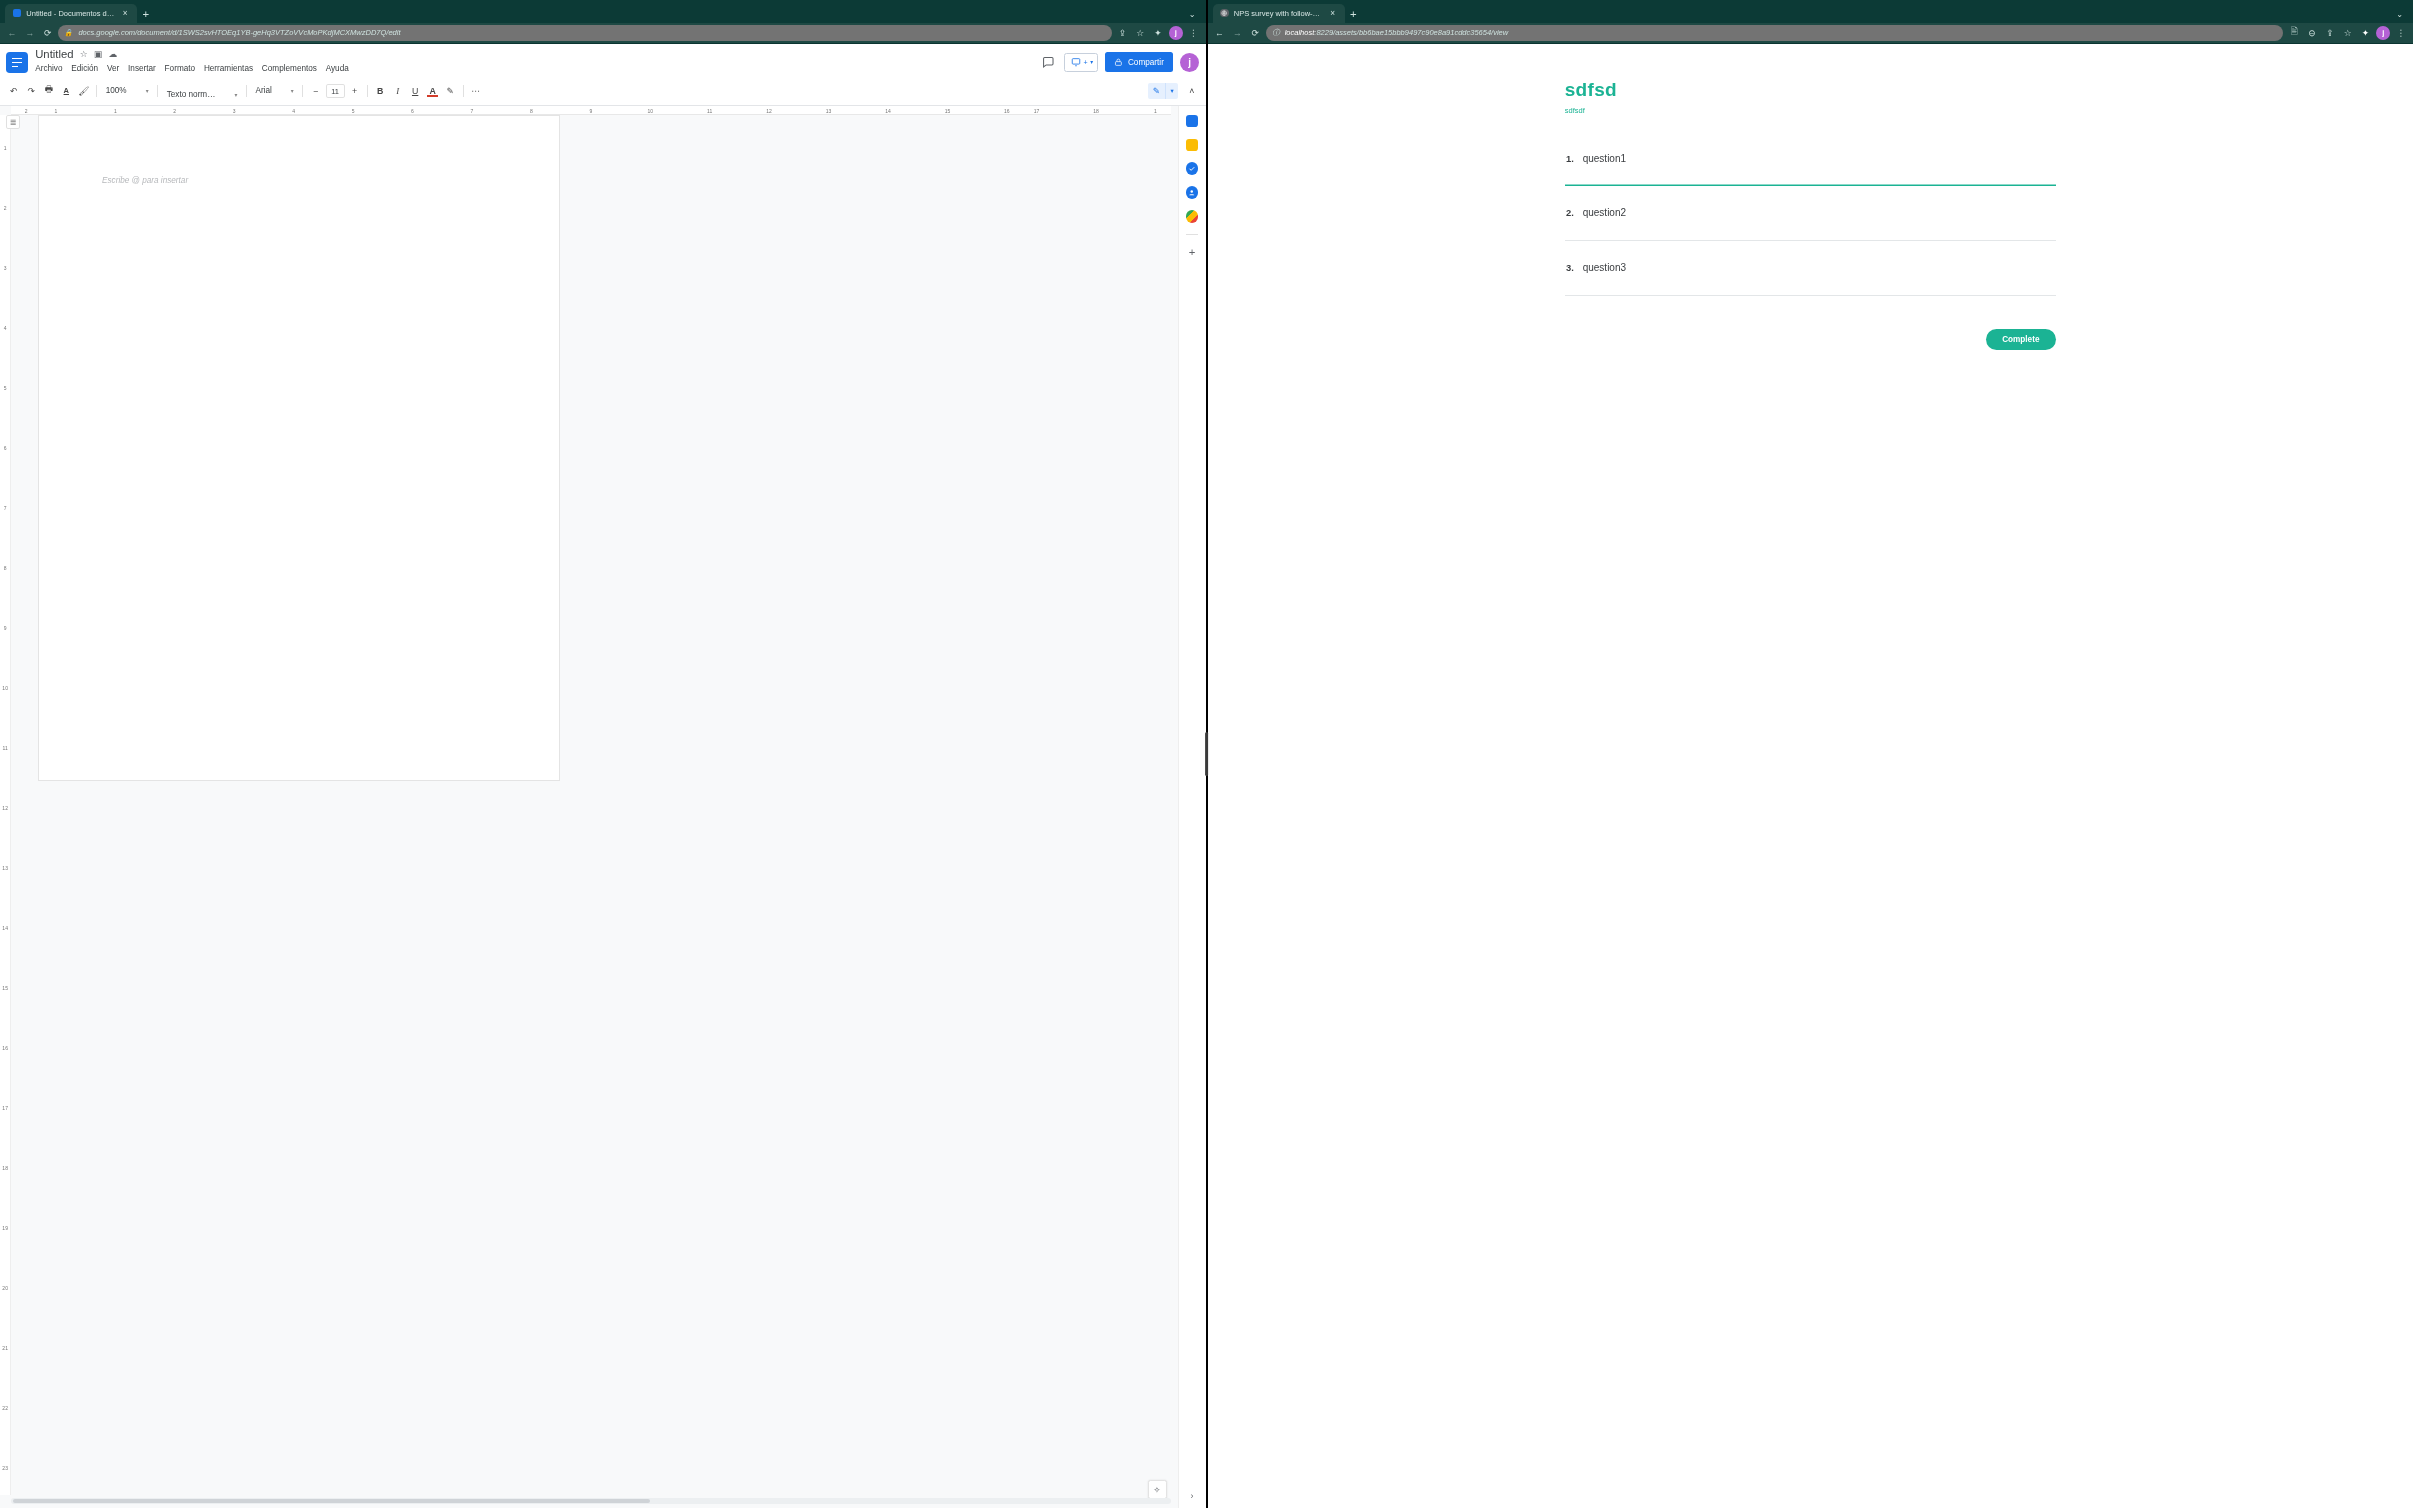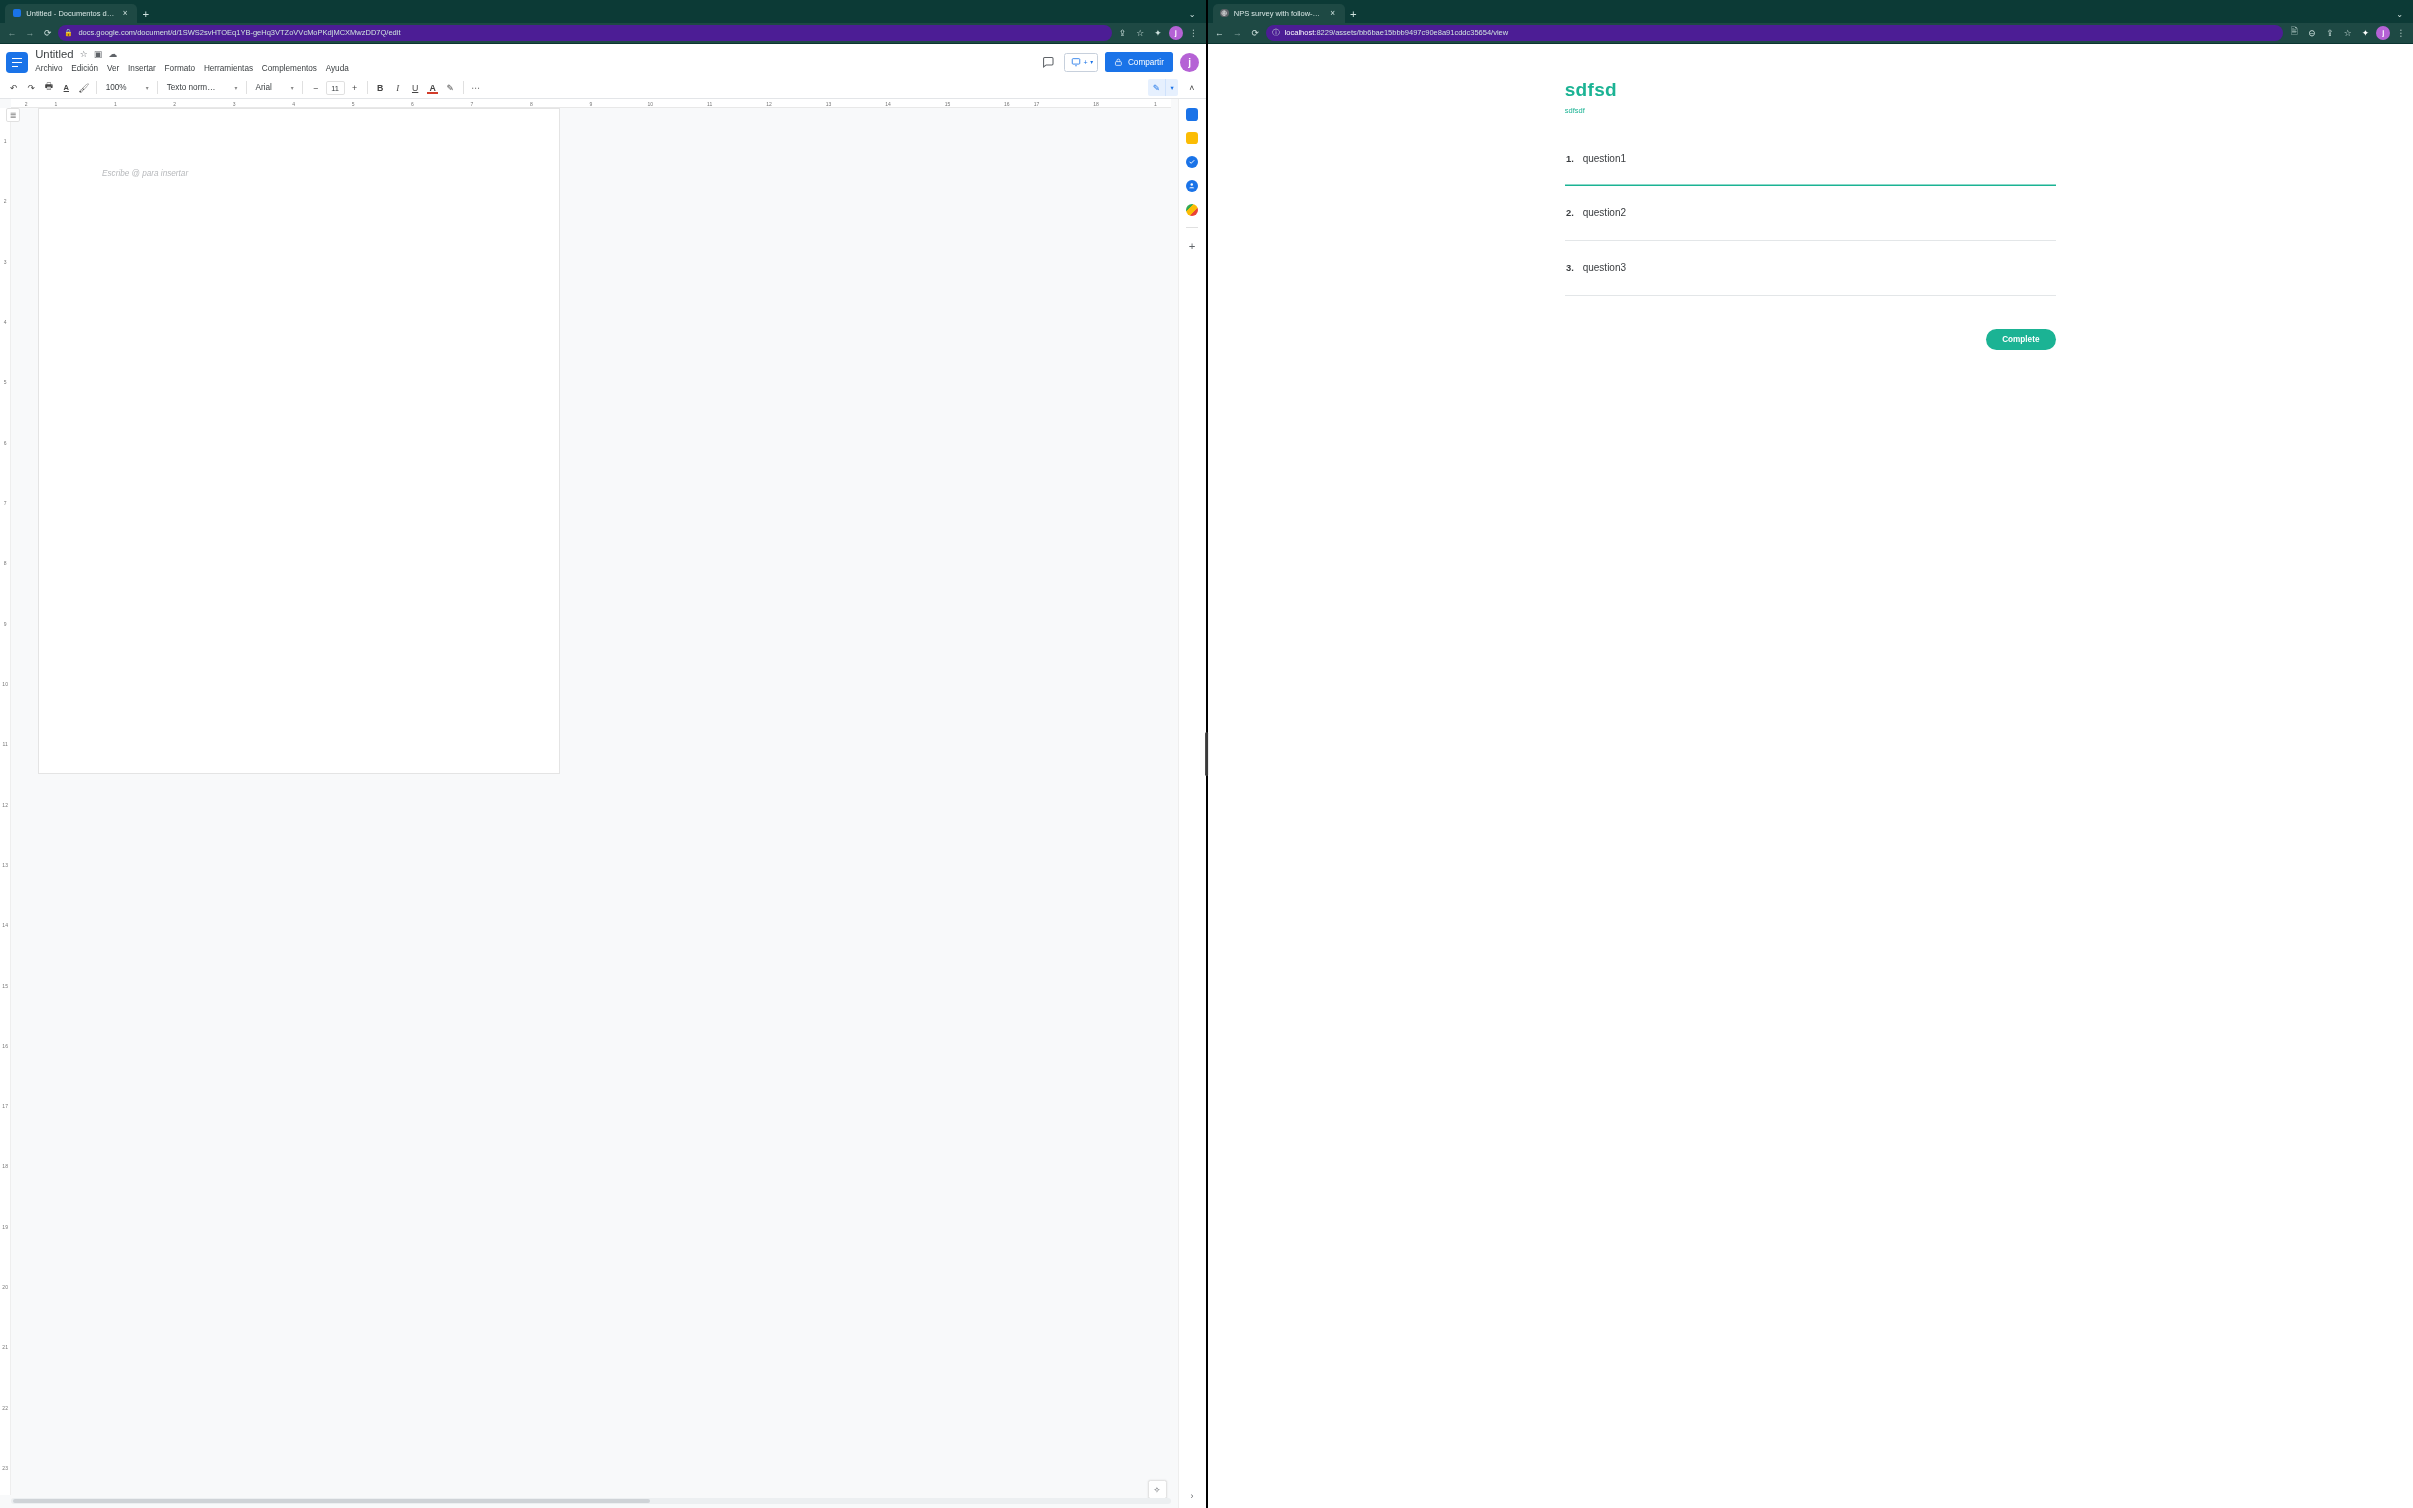--- a/index.html
+++ b/index.html
@@ -15,21 +15,21 @@
   .tab .favicon { width:8.8px; height:8.8px; border-radius:1.9px; display:flex; align-items:center; justify-content:center; font-size:7px; }
   .tab .tlabel { white-space:nowrap; overflow:hidden; text-overflow:ellipsis; flex:1; }
   .tab .tclose { width:8.8px; height:8.8px; display:flex; align-items:center; justify-content:center; font-size:8.2px; color:#cfe2df; border-radius:50%; }
   .tabstrip .newtab { width:17.6px; height:17.6px; display:flex; align-items:center; justify-content:center; color:#cfe2df; font-size:11.3px; }
   .tabstrip .tabchevron { margin-left:auto; color:#cfe2df; font-size:8.2px; padding:0 5px 3.8px; }
 
   .toolbar { height:21.4px; background:#1e4944; display:flex; align-items:center; gap:3.8px; padding:0 5px; color:#cfe2df; border-bottom:0.6px solid #0b3531; }
   .toolbar .ticon { width:14px; height:14px; display:flex; align-items:center; justify-content:center; border-radius:50%; font-size:8.8px; color:#cfe2df; }
   .toolbar .ticon.dim { opacity:.55; }
   .toolbar .ticon.avatar { background:#b562d5; color:#fff; font-size:7.5px; font-weight:600; }
-  .omnibox { flex:1; height:16.3px; background:#4c1d95; border-radius:8.8px; display:flex; align-items:center; gap:5px; padding:0 6.3px; color:#cfe2df; font-size:7.5px; }
+  .omnibox { flex:1; height:16.3px; background:#737373; border-radius:8.8px; display:flex; align-items:center; gap:5px; padding:0 6.3px; color:#cfe2df; font-size:7.5px;font-style:italic; }
   .omnibox .lock { font-size:7px; }
   .omnibox .url { white-space:nowrap; overflow:hidden; text-overflow:ellipsis; flex:1; }
 
   
   .gdocs-header { background:#fff; padding:3.8px 6.3px 0 6.3px; display:flex; align-items:center; gap:7.5px; }
   .gdocs-logo { width:21.4px; height:21.4px; background:#1a73e8; border-radius:3.8px; display:flex; align-items:center; justify-content:center; position:relative; }
   .gdocs-logo::before { content:""; width:10px; height:1.3px; background:#fff; position:absolute; top:6.3px; }
   .gdocs-logo::after  { content:""; width:10px; height:1.3px; background:#fff; position:absolute; top:10px; }
   .gdocs-logo .dl3 { width:6.3px; height:1.3px; background:#fff; position:absolute; top:14px; left:5.7px; }
   .gdocs-titlewrap { display:flex; flex-direction:column; gap:3px; flex:1; }
@@ -185,21 +185,21 @@
       <div class="tb-btn">↷</div>
       <div class="tb-btn">🖶</div>
       <div class="tb-btn" style="font-size:7.5px; font-weight:bold; text-decoration:underline;">A</div>
       <div class="tb-btn">🖌</div>
       <div class="tb-sep"></div>
       <div class="tb-select">
           <span>100%</span>
           <span class="dd">▾</span>
         </div>
       <div class="tb-sep"></div>
-      <div class="tb-select" style="min-width:53px;">
+      <div class="tb-select" style="min-width:53px;margin-top:8px;">
           <span>Texto norm…</span>
           <span class="dd">▾</span>
         </div>
       <div class="tb-sep"></div>
       <div class="tb-select" style="min-width:45px;">
           <span>Arial</span>
           <span class="dd">▾</span>
         </div>
       <div class="tb-sep"></div>
       <div class="tb-btn">−</div>

